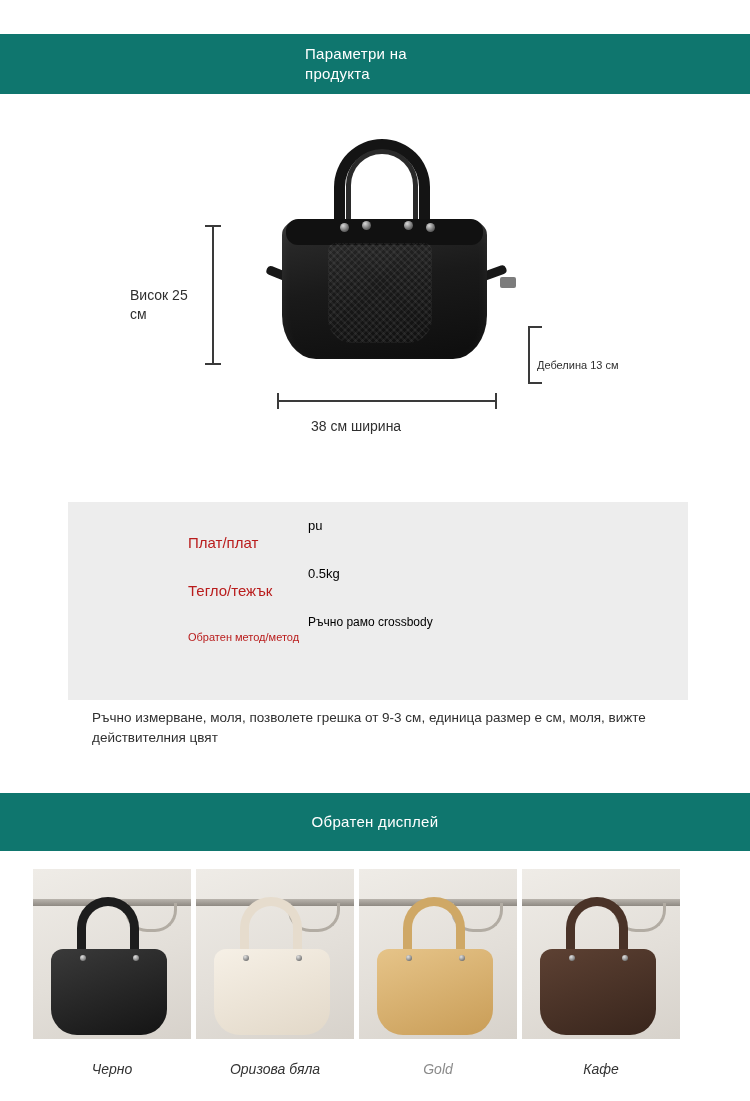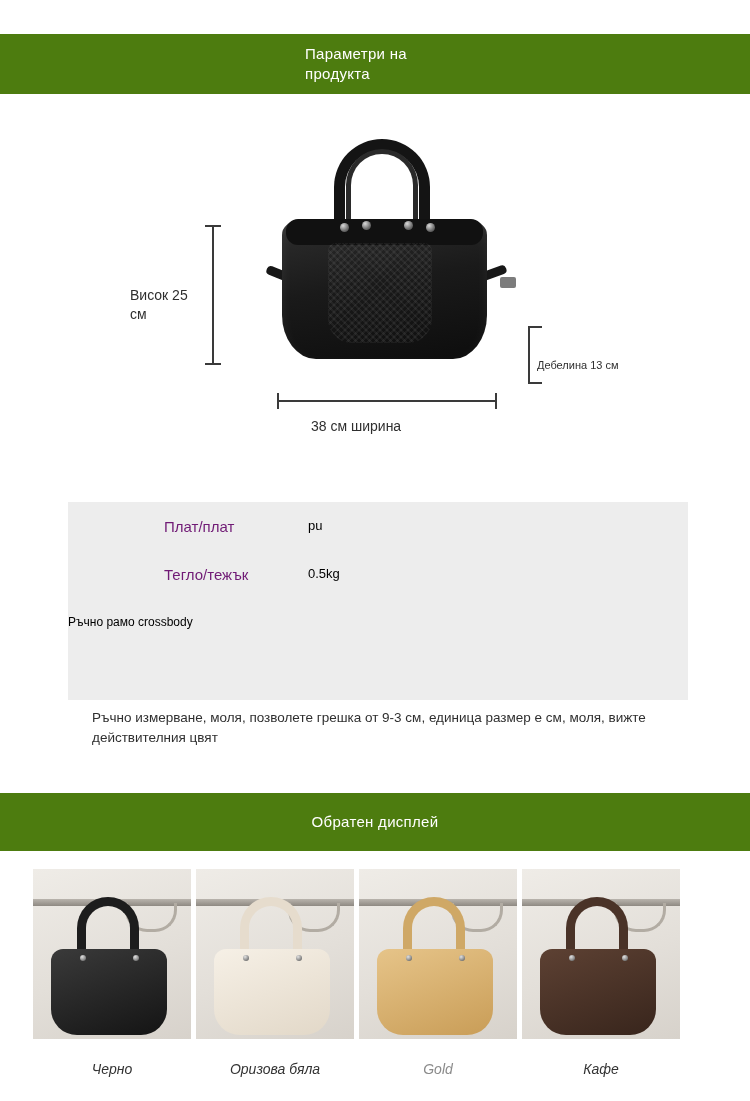--- a/index.html
+++ b/index.html
@@ -14,21 +14,21 @@
     color: #333333;
     position: relative;
     overflow: hidden;
   }
 
   
   .banner {
     position: absolute;
     left: 0;
     width: 750px;
-    background: #4d7c0f;
+    background: #0f766e;
     text-align: center;
     color: #ffffff;
     font-size: 15px;
     line-height: 20px;
     letter-spacing: 0.3px;
     display: flex;
     align-items: center;
     justify-content: center;
     flex-direction: column;
   }
@@ -160,23 +160,24 @@
     background: #ededed;
   }
   .spec-row {
     position: absolute;
     left: 0;
     width: 100%;
     display: flex;
   }
   .spec-key {
     width: 240px;
-    padding-left: 96px;
-    box-sizing: border-box;
-    color: #701a75;
+    padding-left: 120px;
+    box-sizing: border-box;
+    color: #b91c1c;
+    margin-top: 16px;
   }
   .spec-val {
     color: #000000;
   }
   .row-0 { top: 16px; }
   .row-1 { top: 64px; }
   .row-2 { top: 113px; }
   .row-3 { top: 160px; }
   .row-0 .spec-key, .row-1 .spec-key { font-size: 15px; }
   .row-0 .spec-val, .row-1 .spec-val { font-size: 13px; }
@@ -319,20 +320,21 @@
 <div class="spec-table">
   <div class="spec-row row-0">
     <div class="spec-key">Плат/плат</div>
     <div class="spec-val">pu</div>
   </div>
   <div class="spec-row row-1">
     <div class="spec-key">Тегло/тежък</div>
     <div class="spec-val">0.5kg</div>
   </div>
   <div class="spec-row row-2">
+    <div class="spec-key">Обратен метод/метод</div>
     <div class="spec-val">Ръчно рамо crossbody</div>
   </div>
 </div>
 
 <div class="note">Ръчно измерване, моля, позволете грешка от 9-3 см, единица размер е см, моля, вижте действителния цвят</div>
 
 <div class="banner" id="banner-colors">
   <div>Обратен дисплей</div>
 </div>
 

